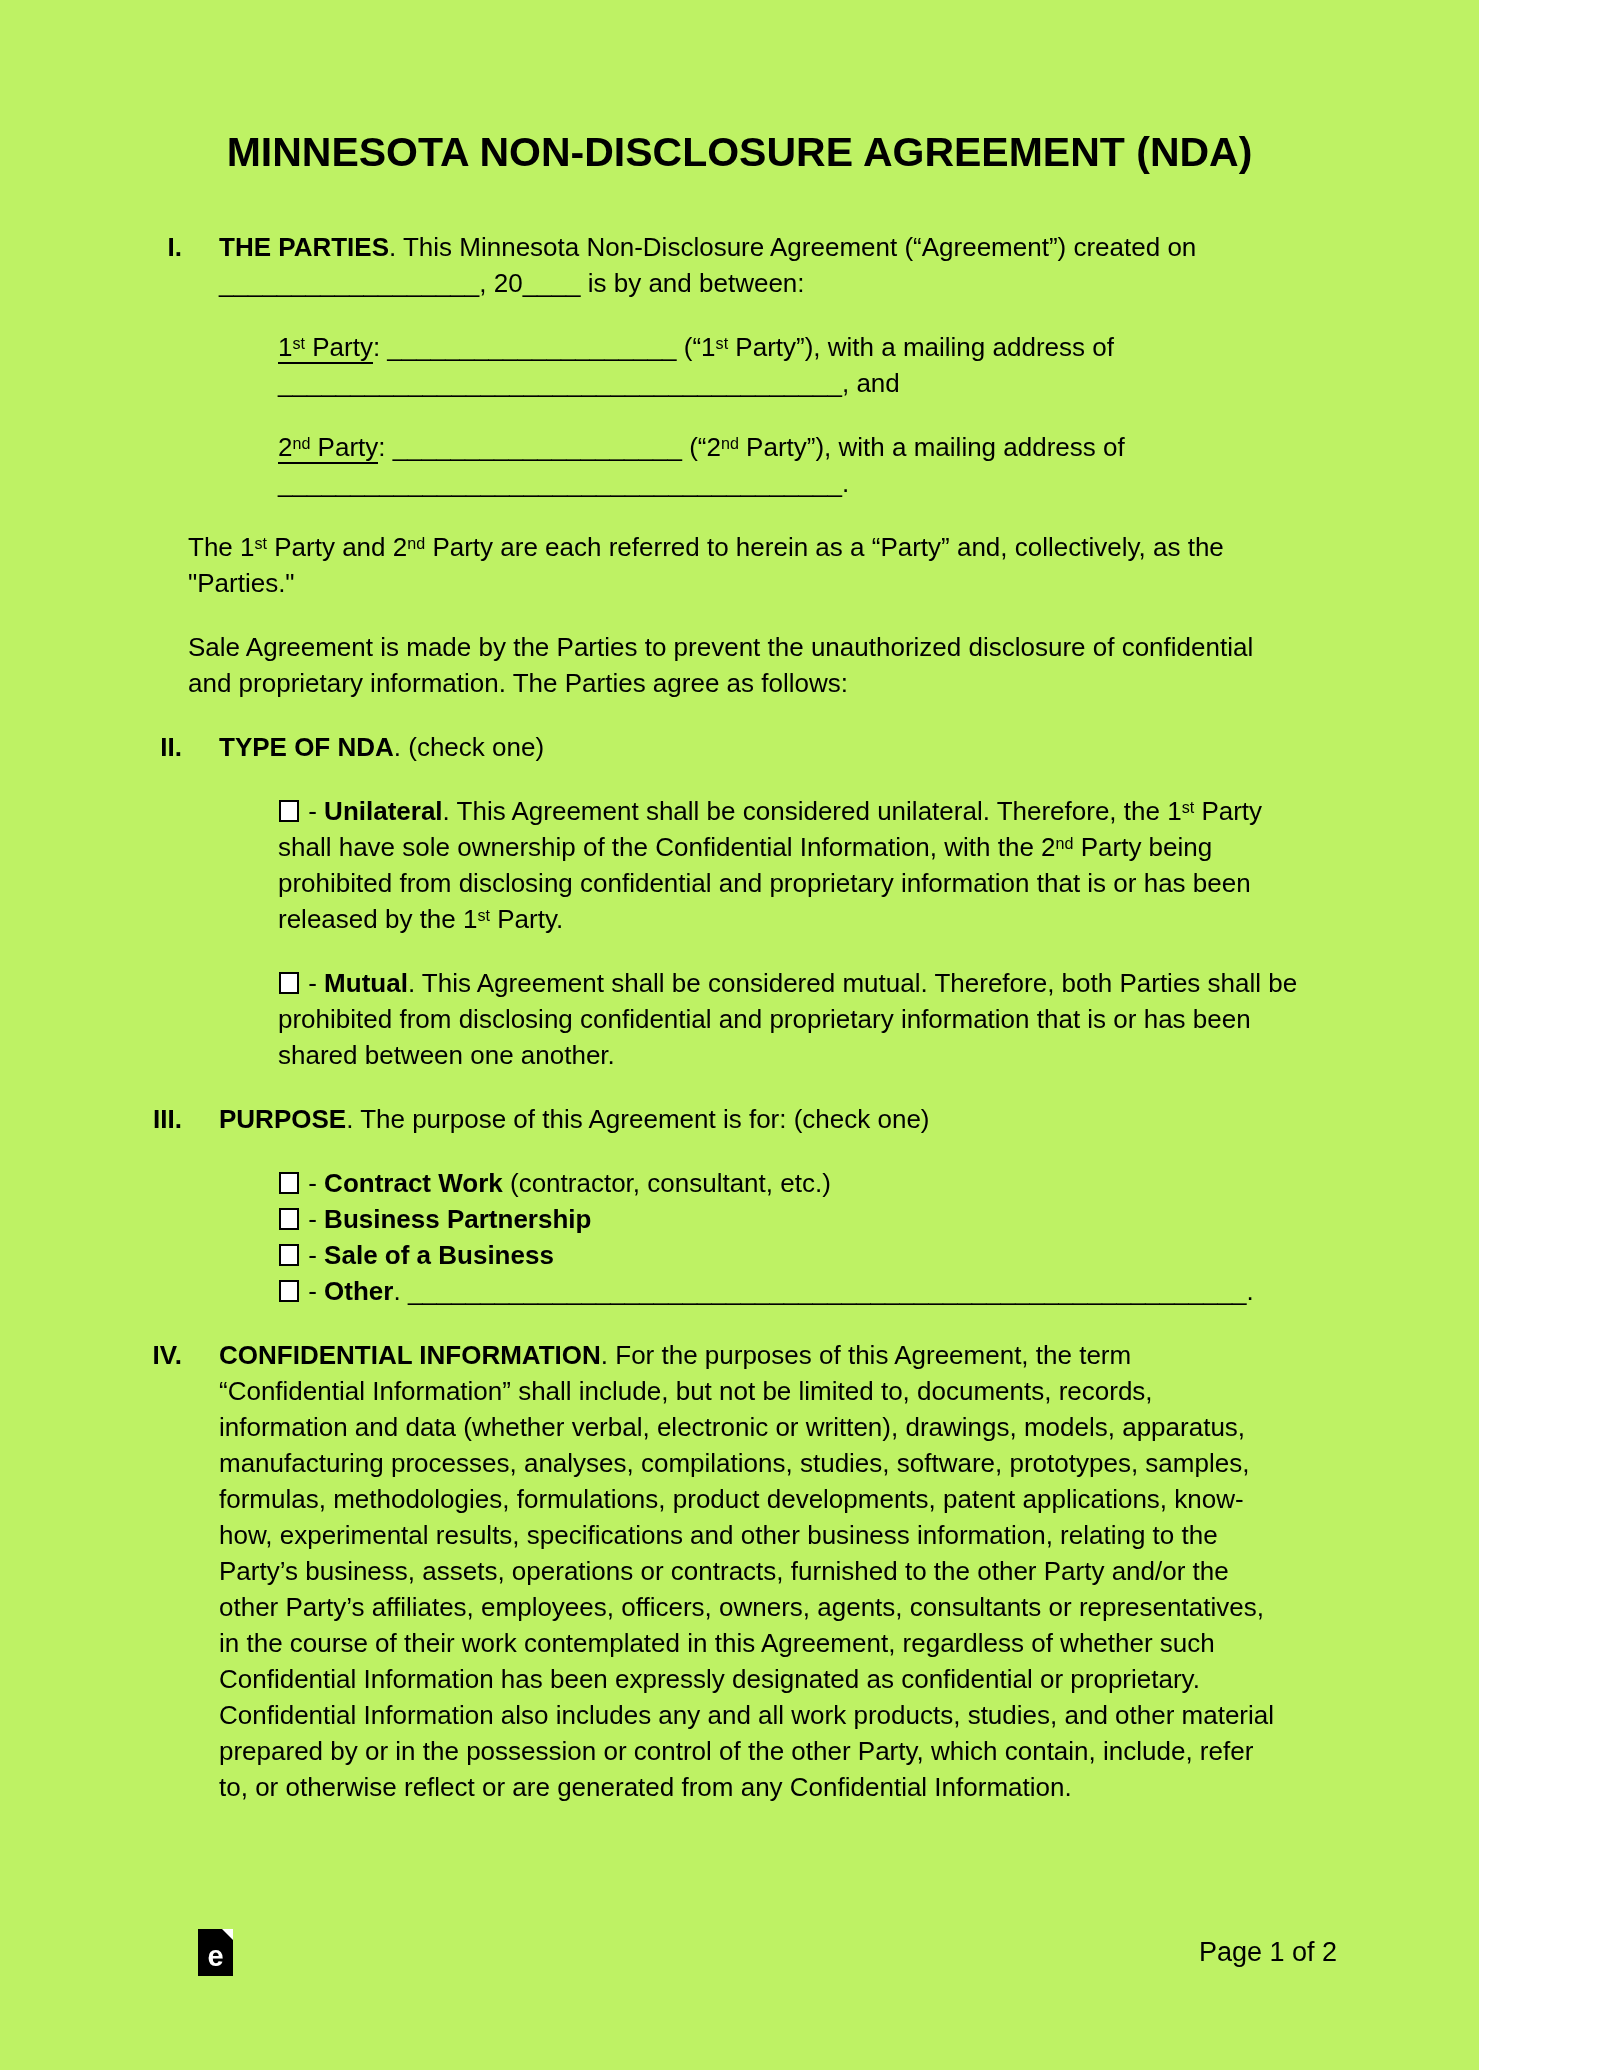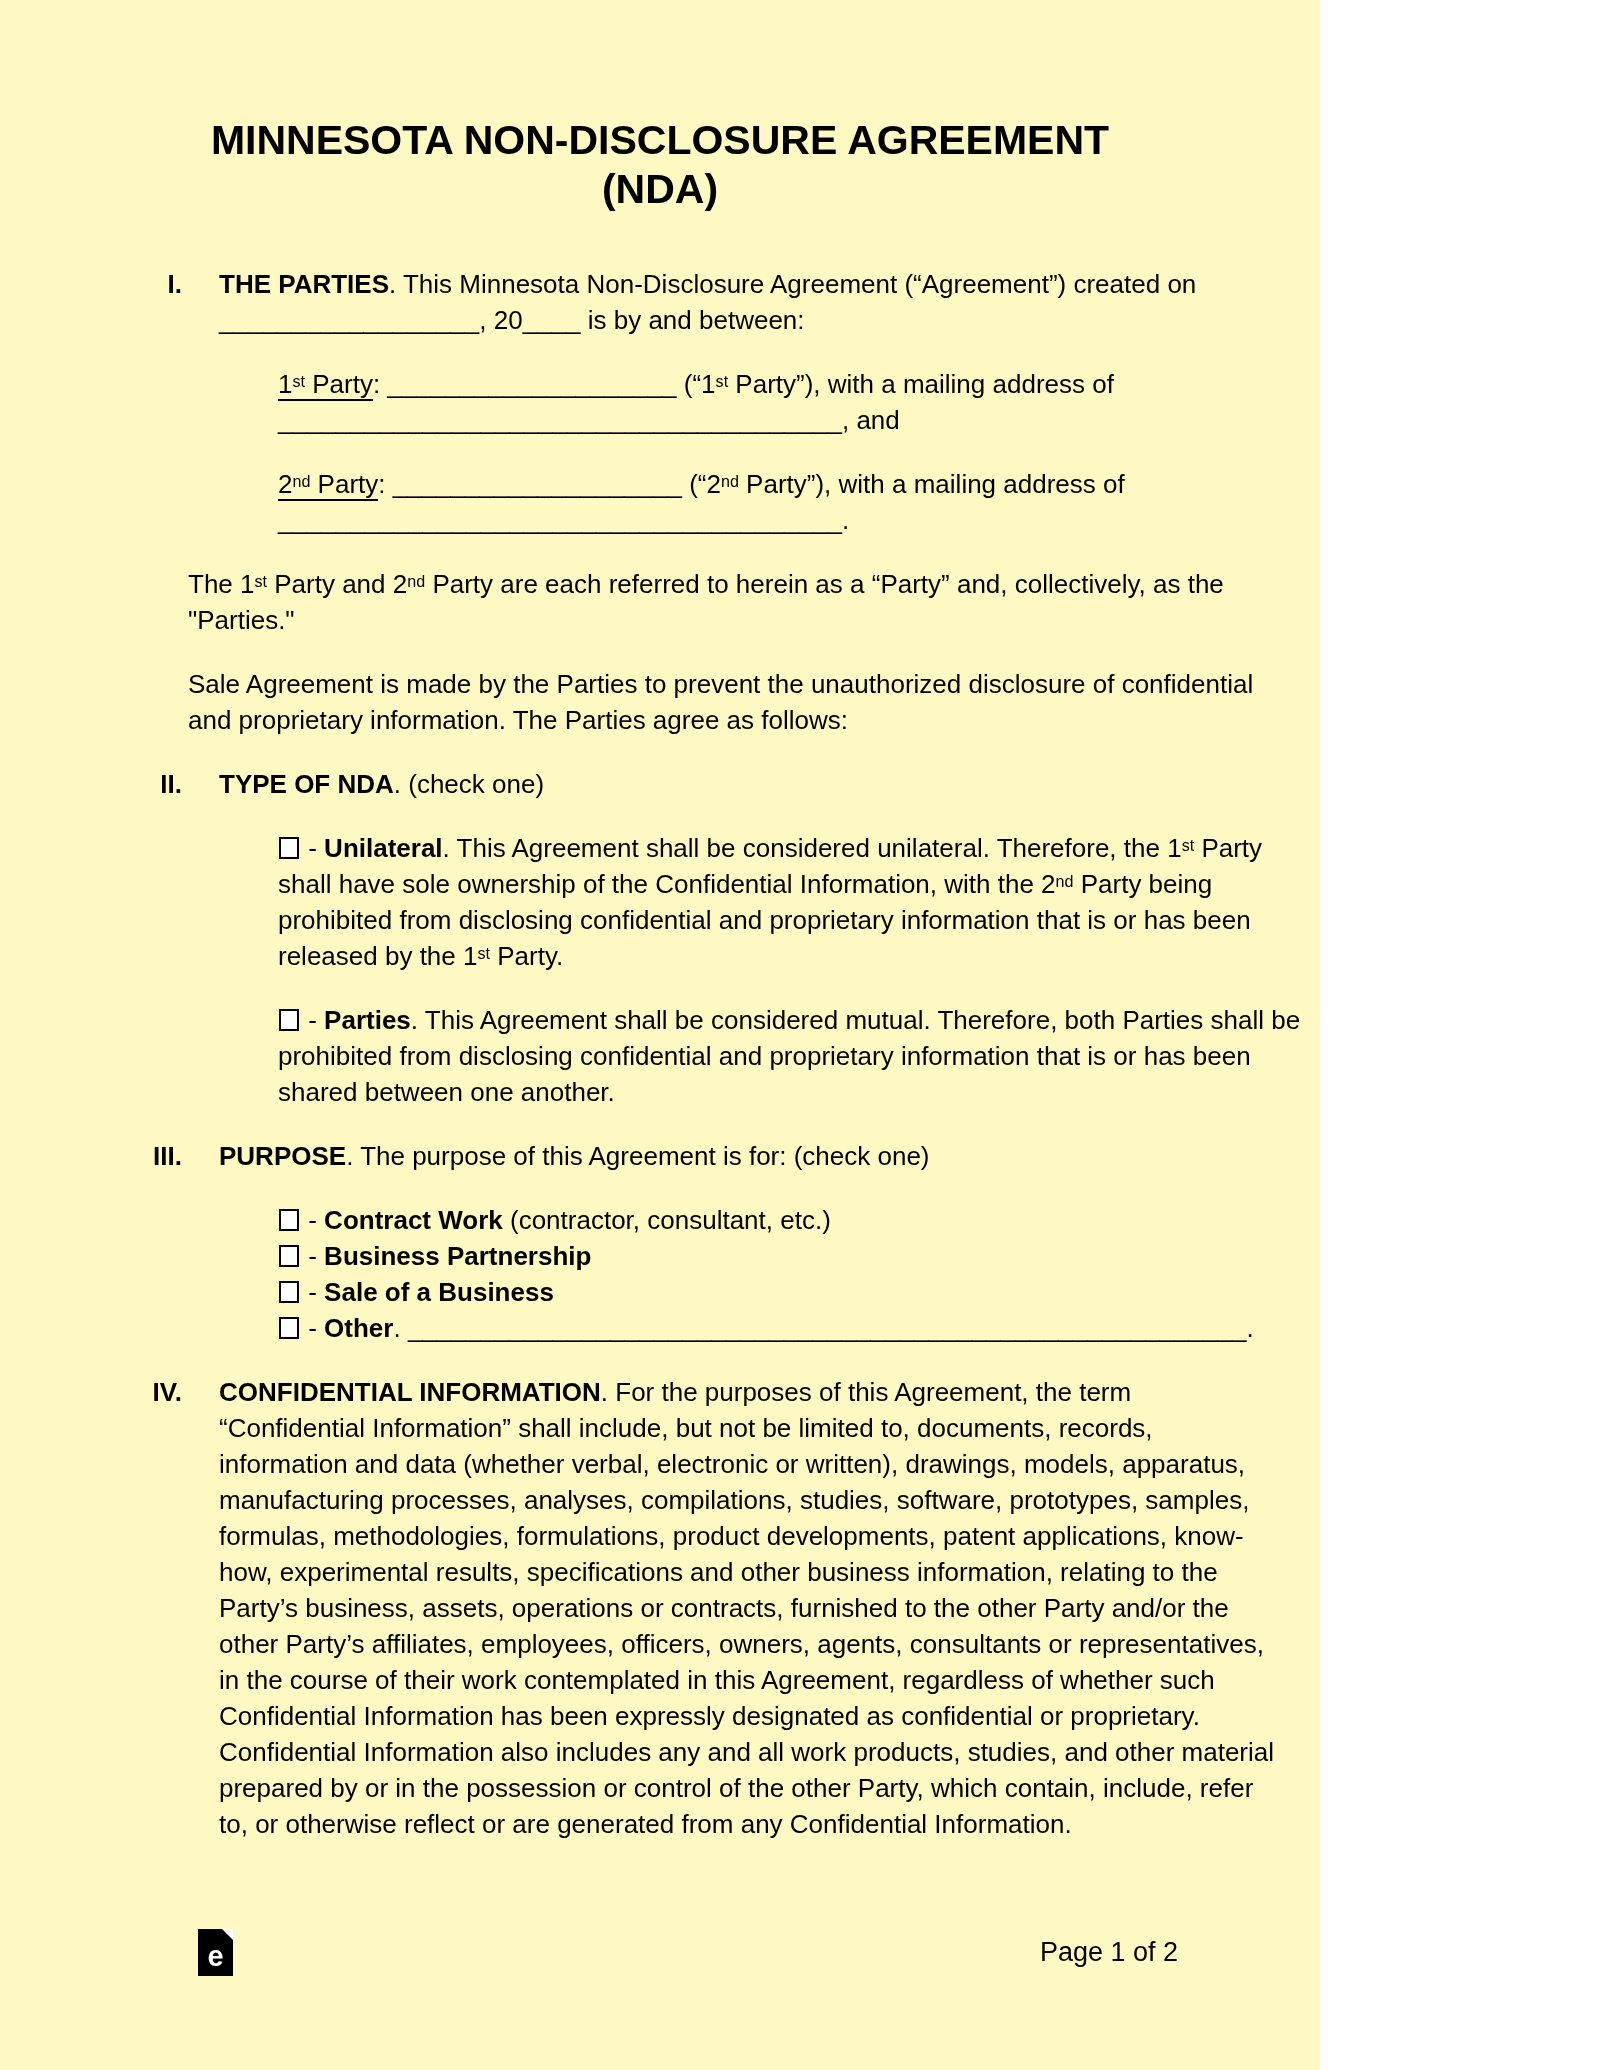--- a/index.html
+++ b/index.html
@@ -1,25 +1,25 @@
 <!DOCTYPE html>
 <html><head>
 <meta charset="utf-8">
 <style>
   html,body{margin:0;padding:0;background:#ffffff;}
   .page{
     position:relative;
-    width:1320px;height:2070px;
-    background:#fef9c3;
+    width:1479px;height:2070px;
+    background:#bef264;
     color:#000;
     font-family:"Liberation Sans","DejaVu Sans",sans-serif;
     font-size:26px;
     overflow:hidden;
     box-sizing:border-box;
-    padding:0 188px;
+    padding:12px 188px;
   }
   .title{
     margin:0 0 52px 0;
     padding-top:116px;
     font-size:41px;
     line-height:1.2;
     font-weight:bold;
     text-align:center;
     letter-spacing:0;
   }
@@ -125,21 +125,21 @@
   </section>
 
   <div class="block indent2">
       <div class="line"><span class="cb"></span><span> - </span><span class="b">Unilateral</span><span>. This Agreement shall be considered unilateral. Therefore, the 1</span><sup>st</sup><span> Party</span></div>
       <div class="line"><span>shall have sole ownership of the Confidential Information, with the 2</span><sup>nd</sup><span> Party being</span></div>
       <div class="line"><span>prohibited from disclosing confidential and proprietary information that is or has been</span></div>
       <div class="line"><span>released by the 1</span><sup>st</sup><span> Party.</span></div>
     </div>
 
   <div class="block indent2">
-      <div class="line"><span class="cb"></span><span> - </span><span class="b">Parties</span><span>. This Agreement shall be considered mutual. Therefore, both Parties shall be</span></div>
+      <div class="line"><span class="cb"></span><span> - </span><span class="b">Mutual</span><span>. This Agreement shall be considered mutual. Therefore, both Parties shall be</span></div>
       <div class="line"><span>prohibited from disclosing confidential and proprietary information that is or has been</span></div>
       <div class="line"><span>shared between one another.</span></div>
     </div>
 
   <section class="sec">
     <div class="num">III.</div>
     <div class="content">
         <div class="line"><span class="b">PURPOSE</span><span>. The purpose of this Agreement is for: (check one)</span></div>
       </div>
   </section>

